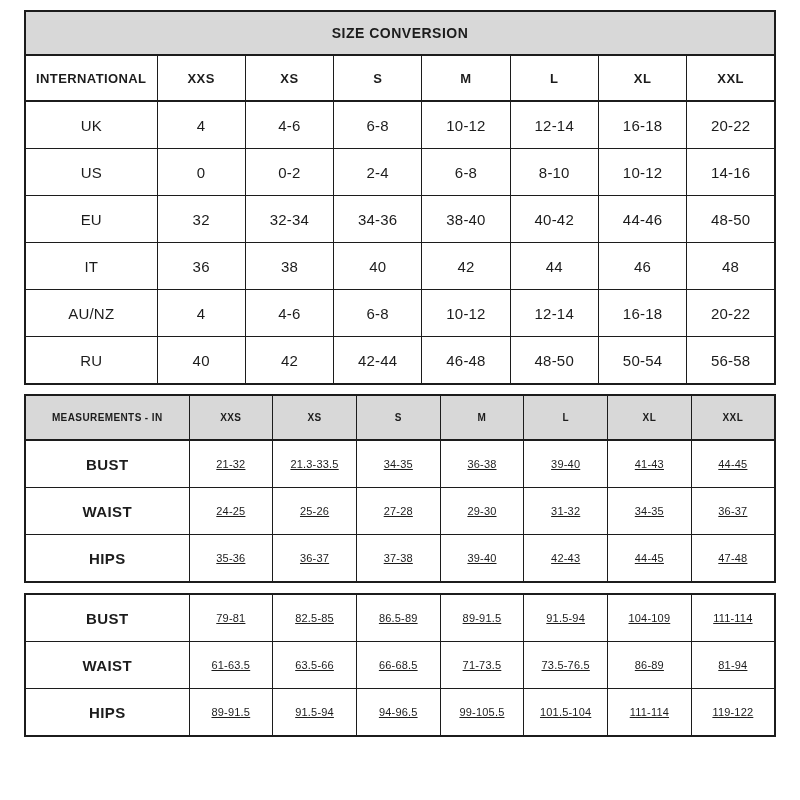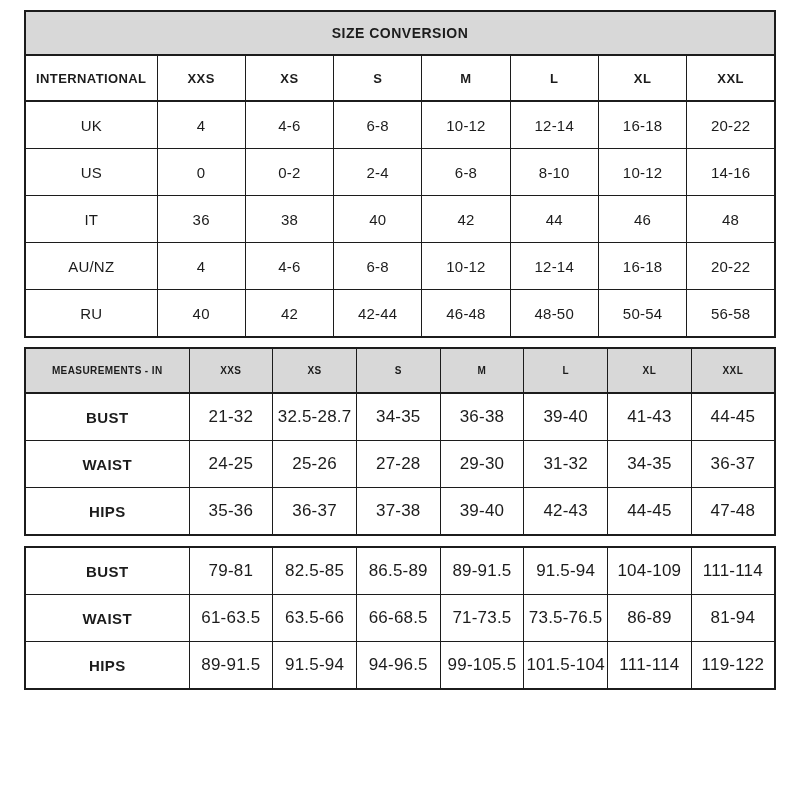--- a/index.html
+++ b/index.html
@@ -66,21 +66,21 @@
   .t2 tr.hdr td, .t3 tr.hdr td {
     background: #d8d8d8;
     height: 43px;
     font-weight: 700;
     font-size: 10px;
     letter-spacing: 0.4px;
     border-bottom-width: 2px;
   }
   .t2 tr.row td, .t3 tr.row td { height: 46px; }
   .t2 td.lbl, .t3 td.lbl { font-size: 15px; font-weight: 700; letter-spacing: 0.4px; }
-  .t2 td.val, .t3 td.val { font-size: 17px; font-weight: 400; letter-spacing: 0.2px; }
+  .t2 td.val, .t3 td.val { font-size: 11px; font-weight: 400; letter-spacing: 0.2px; text-decoration: underline; }
 </style>
 </head>
 <body>
 
 <div class="sheet">
 
 
   <table class="tbl t1">
     <colgroup>
         <col class="c0">
@@ -118,20 +118,30 @@
       </tr>
       <tr class="row">
         <td>US</td>
         <td>0</td>
         <td>0-2</td>
         <td>2-4</td>
         <td>6-8</td>
         <td>8-10</td>
         <td>10-12</td>
         <td>14-16</td>
+      </tr>
+      <tr class="row">
+        <td>EU</td>
+        <td>32</td>
+        <td>32-34</td>
+        <td>34-36</td>
+        <td>38-40</td>
+        <td>40-42</td>
+        <td>44-46</td>
+        <td>48-50</td>
       </tr>
       <tr class="row">
         <td>IT</td>
         <td>36</td>
         <td>38</td>
         <td>40</td>
         <td>42</td>
         <td>44</td>
         <td>46</td>
         <td>48</td>
@@ -177,21 +187,21 @@
         <td>XS</td>
         <td>S</td>
         <td>M</td>
         <td>L</td>
         <td>XL</td>
         <td>XXL</td>
       </tr>
       <tr class="row">
         <td class="lbl">BUST</td>
         <td class="val">21-32</td>
-        <td class="val">32.5-28.7</td>
+        <td class="val">21.3-33.5</td>
         <td class="val">34-35</td>
         <td class="val">36-38</td>
         <td class="val">39-40</td>
         <td class="val">41-43</td>
         <td class="val">44-45</td>
       </tr>
       <tr class="row">
         <td class="lbl">WAIST</td>
         <td class="val">24-25</td>
         <td class="val">25-26</td>

